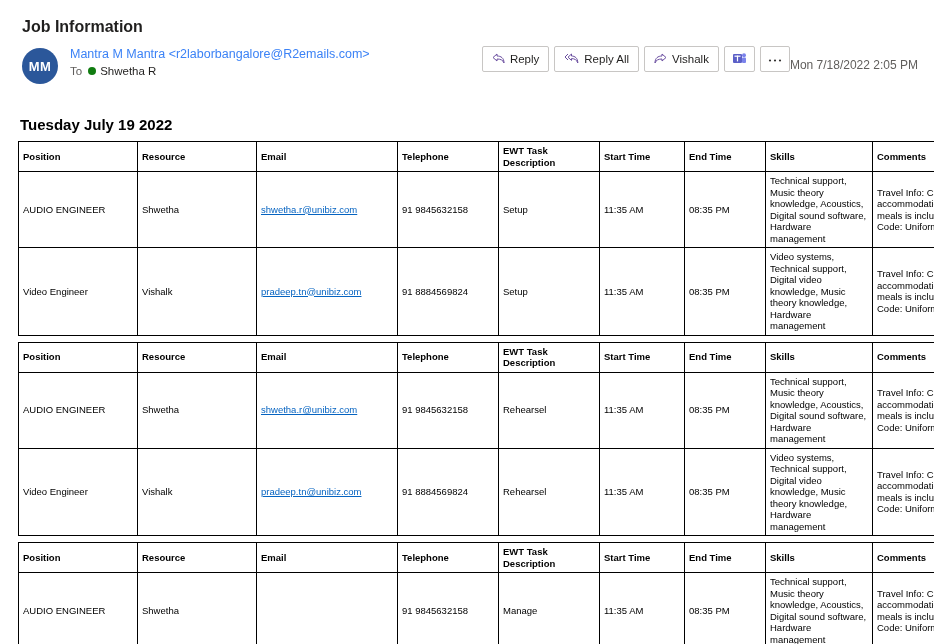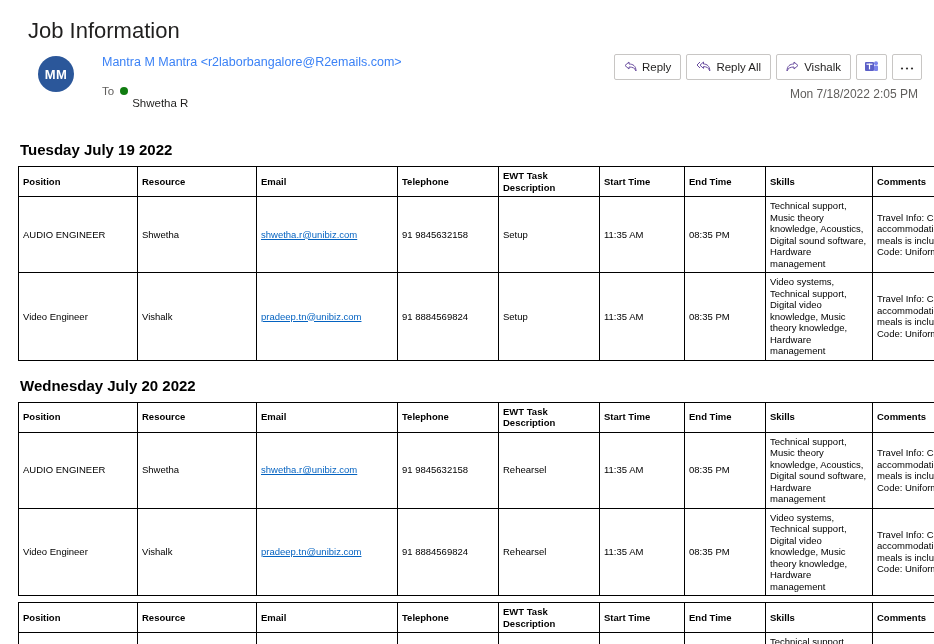--- a/index.html
+++ b/index.html
@@ -13,31 +13,30 @@
     font-family: "Liberation Sans", sans-serif;
     font-size: 12px;
     color: #201f1e;
     overflow: hidden;
   }
   .mail-root {
     width: 934px;
     position: relative;
   }
   .subject-line {
-    font-size: 22px;
+    font-size: 16px;
     color: #201f1e;
-    padding: 18px 0 10px 28px;
-    font-weight: 400;
+    padding: 18px 0 10px 22px;
+    font-weight: 700;
   }
   .header-row {
     display: flex;
     align-items: flex-start;
-    padding: 0 12px 0 38px;
+    padding: 0 12px 0 22px;
     position: relative;
-    gap: 16px;
   }
   .avatar {
     width: 36px;
     height: 36px;
     border-radius: 50%;
     background: #2b579a;
     color: #ffffff;
     font-size: 13px;
     font-weight: 600;
     display: flex;
@@ -70,26 +69,25 @@
   .presence-dot {
     width: 8px;
     height: 8px;
     border-radius: 50%;
     background: #107c10;
     display: inline-block;
     margin-right: 4px;
   }
   .recipient-name {
     color: #201f1e;
-    margin-top: 24px;
   }
   .actions {
     display: flex;
     align-items: flex-start;
-    flex-direction: column;
+    flex-direction: row;
     margin-left: auto;
   }
   .action-bar {
     display: flex;
     align-items: center;
   }
   .btn {
     height: 24px;
     display: flex;
     align-items: center;
@@ -276,21 +274,20 @@
           <td>91 8884569824</td>
           <td>Setup</td>
           <td>11:35 AM</td>
           <td>08:35 PM</td>
           <td class="cell-multiline">Video systems, Technical support, Digital video knowledge, Music theory knowledge, Hardware management</td>
           <td class="cell-multiline">Travel Info: Cost of accommodation like hotel, meals is included Dress Code: Uniform required</td>
         </tr>
       </tbody>
     </table>
 
-    <div class="day-heading">Wednesday July 20 2022</div>
     <table class="sched">
       <thead>
         <tr>
           <th class="col-position">Position</th>
           <th class="col-resource">Resource</th>
           <th class="col-email">Email</th>
           <th class="col-phone">Telephone</th>
           <th class="col-task">EWT Task Description</th>
           <th class="col-start">Start Time</th>
           <th class="col-end">End Time</th>

